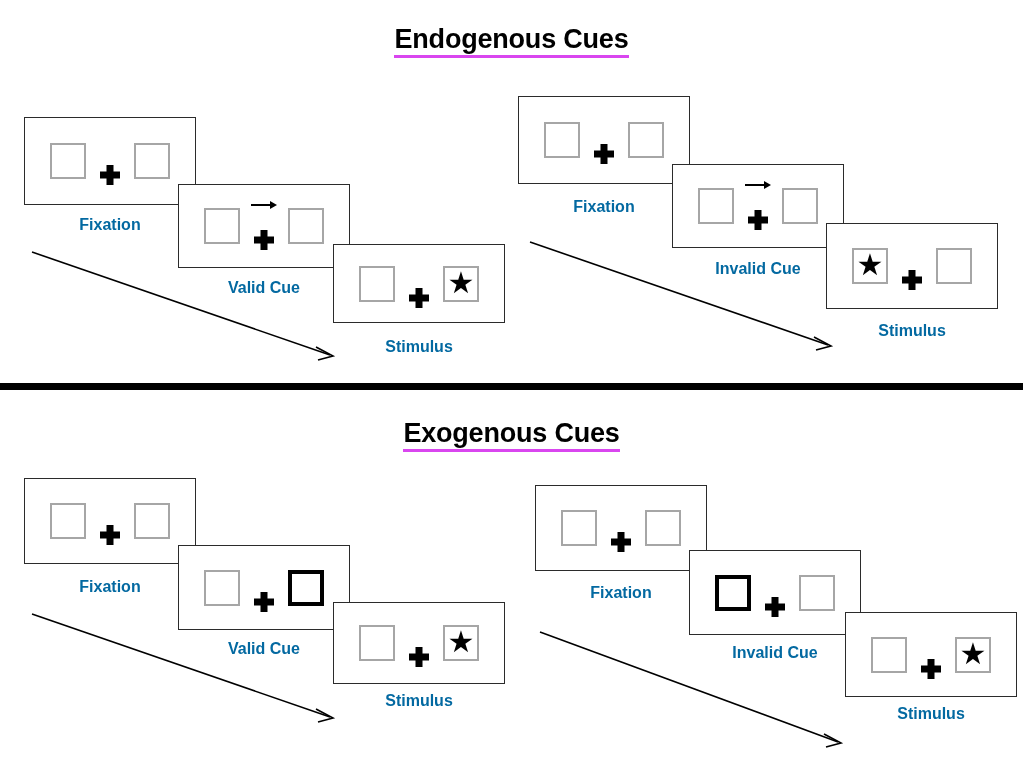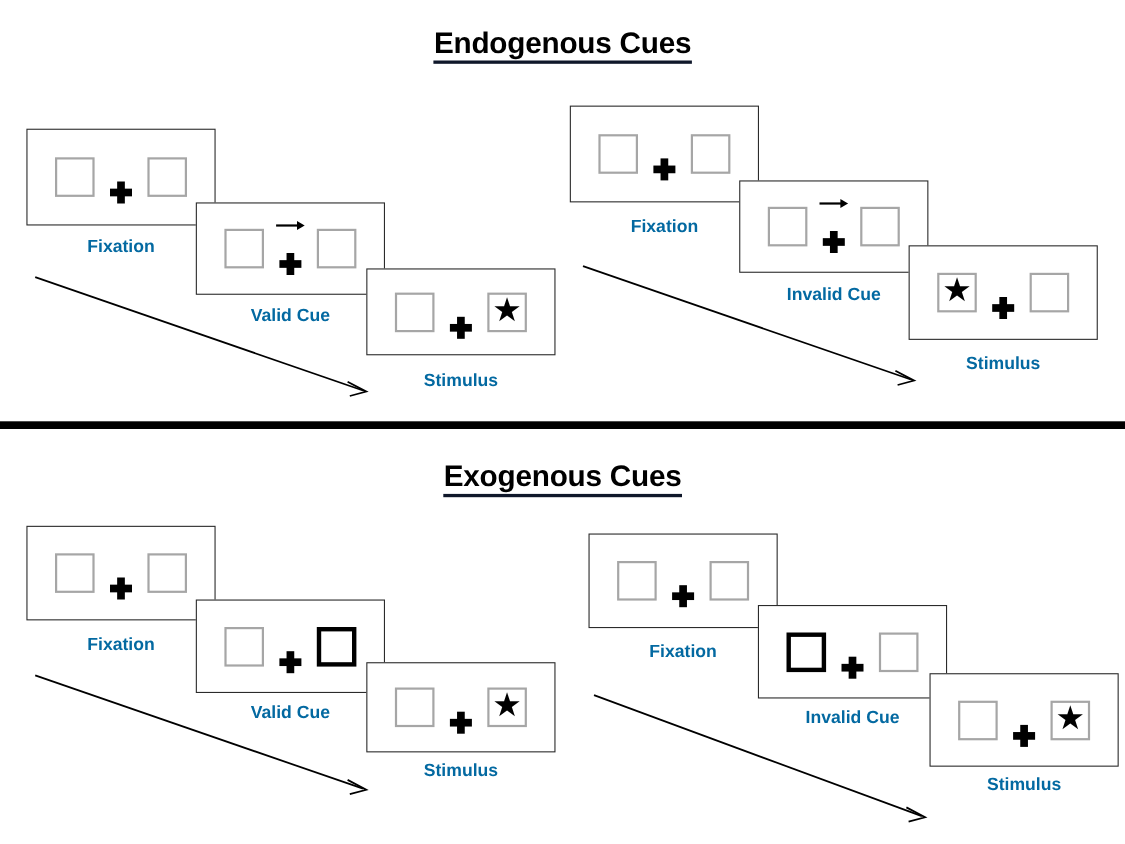--- a/index.html
+++ b/index.html
@@ -24,21 +24,21 @@
   .section-title {
     position: absolute;
     width: 1023px;
     text-align: center;
     font-weight: bold;
     font-size: 27px;
     color: #000000;
     letter-spacing: -0.2px;
   }
   .section-title span {
-    border-bottom: 3px solid #0f172a;
+    border-bottom: 3px solid #d946ef;
     padding-bottom: 1px;
   }
 
   .divider {
     position: absolute;
     left: 0;
     width: 1023px;
     height: 7px;
     background: #000000;
   }

